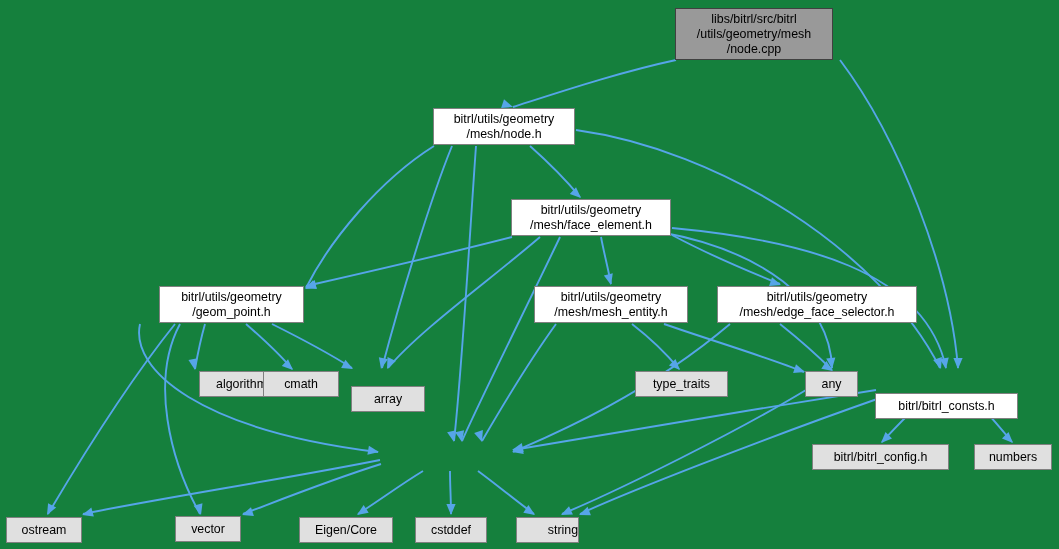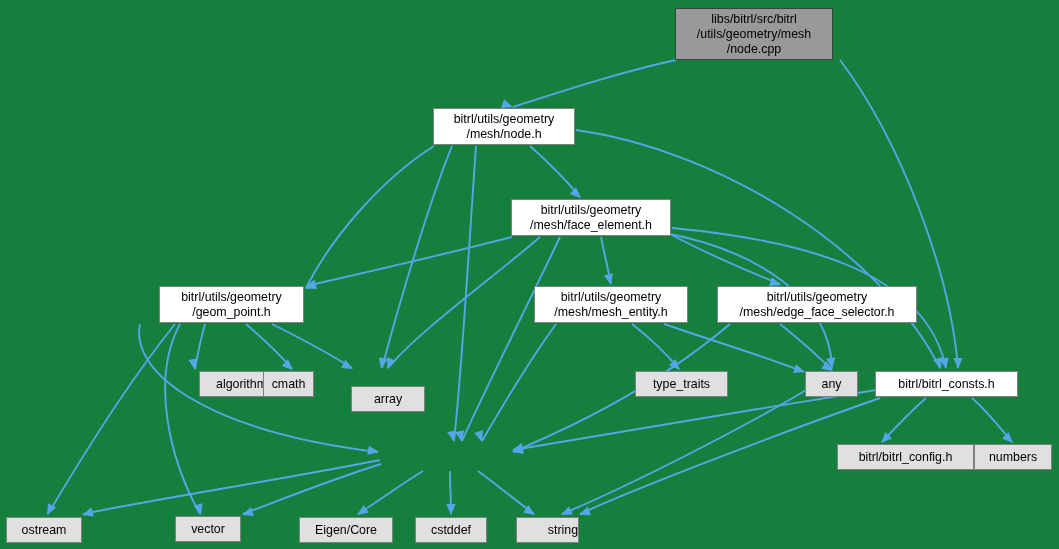--- a/index.html
+++ b/index.html
@@ -131,25 +131,25 @@
 /mesh/node.h</div>
     <div class="node hdr" style="left: 511px; top: 199px; width: 160px; height: 37px;">bitrl/utils/geometry
 /mesh/face_element.h</div>
     <div class="node hdr" style="left: 159px; top: 286px; width: 145px; height: 37px;">bitrl/utils/geometry
 /geom_point.h</div>
     <div class="node hdr" style="left: 534px; top: 286px; width: 154px; height: 37px;">bitrl/utils/geometry
 /mesh/mesh_entity.h</div>
     <div class="node hdr" style="left: 717px; top: 286px; width: 200px; height: 37px;">bitrl/utils/geometry
 /mesh/edge_face_selector.h</div>
     <div class="node sys" style="left: 153px; top: 371px; width: 85px; height: 26px; margin-left: 46px;">algorithm</div>
-    <div class="node sys" style="left: 263px; top: 371px; width: 51px; height: 26px;">cmath</div>
+    <div class="node sys" style="left: 263px; top: 371px; width: 76px; height: 26px;">cmath</div>
     <div class="node sys" style="left: 351px; top: 371px; width: 74px; height: 26px; margin-top: 15px;">array</div>
     <div class="node sys" style="left: 635px; top: 371px; width: 93px; height: 26px;">type_traits</div>
     <div class="node sys" style="left: 805px; top: 371px; width: 53px; height: 26px;">any</div>
-    <div class="node hdr" style="left: 875px; top: 371px; width: 143px; height: 26px;">bitrl/bitrl_consts.h</div>
-    <div class="node sys" style="left: 812px; top: 444px; width: 137px; height: 26px; margin-left: 25px;">bitrl/bitrl_config.h</div>
+    <div class="node hdr" style="left: 875px; top: 393px; width: 143px; height: 26px;">bitrl/bitrl_consts.h</div>
+    <div class="node sys" style="left: 812px; top: 444px; width: 137px; height: 26px;">bitrl/bitrl_config.h</div>
     <div class="node sys" style="left: 974px; top: 444px; width: 78px; height: 26px;">numbers</div>
     <div class="node sys" style="left: 6px; top: 517px; width: 76px; height: 26px;">ostream</div>
     <div class="node sys" style="left: 175px; top: 516px; width: 66px; height: 26px;">vector</div>
     <div class="node sys" style="left: 299px; top: 517px; width: 94px; height: 26px;">Eigen/Core</div>
     <div class="node sys" style="left: 415px; top: 517px; width: 72px; height: 26px;">cstddef</div>
     <div class="node sys" style="left: 516px; top: 517px; width: 63px; height: 26px; padding-left: 36px;">string</div>
   </div>
 
 </body></html>

